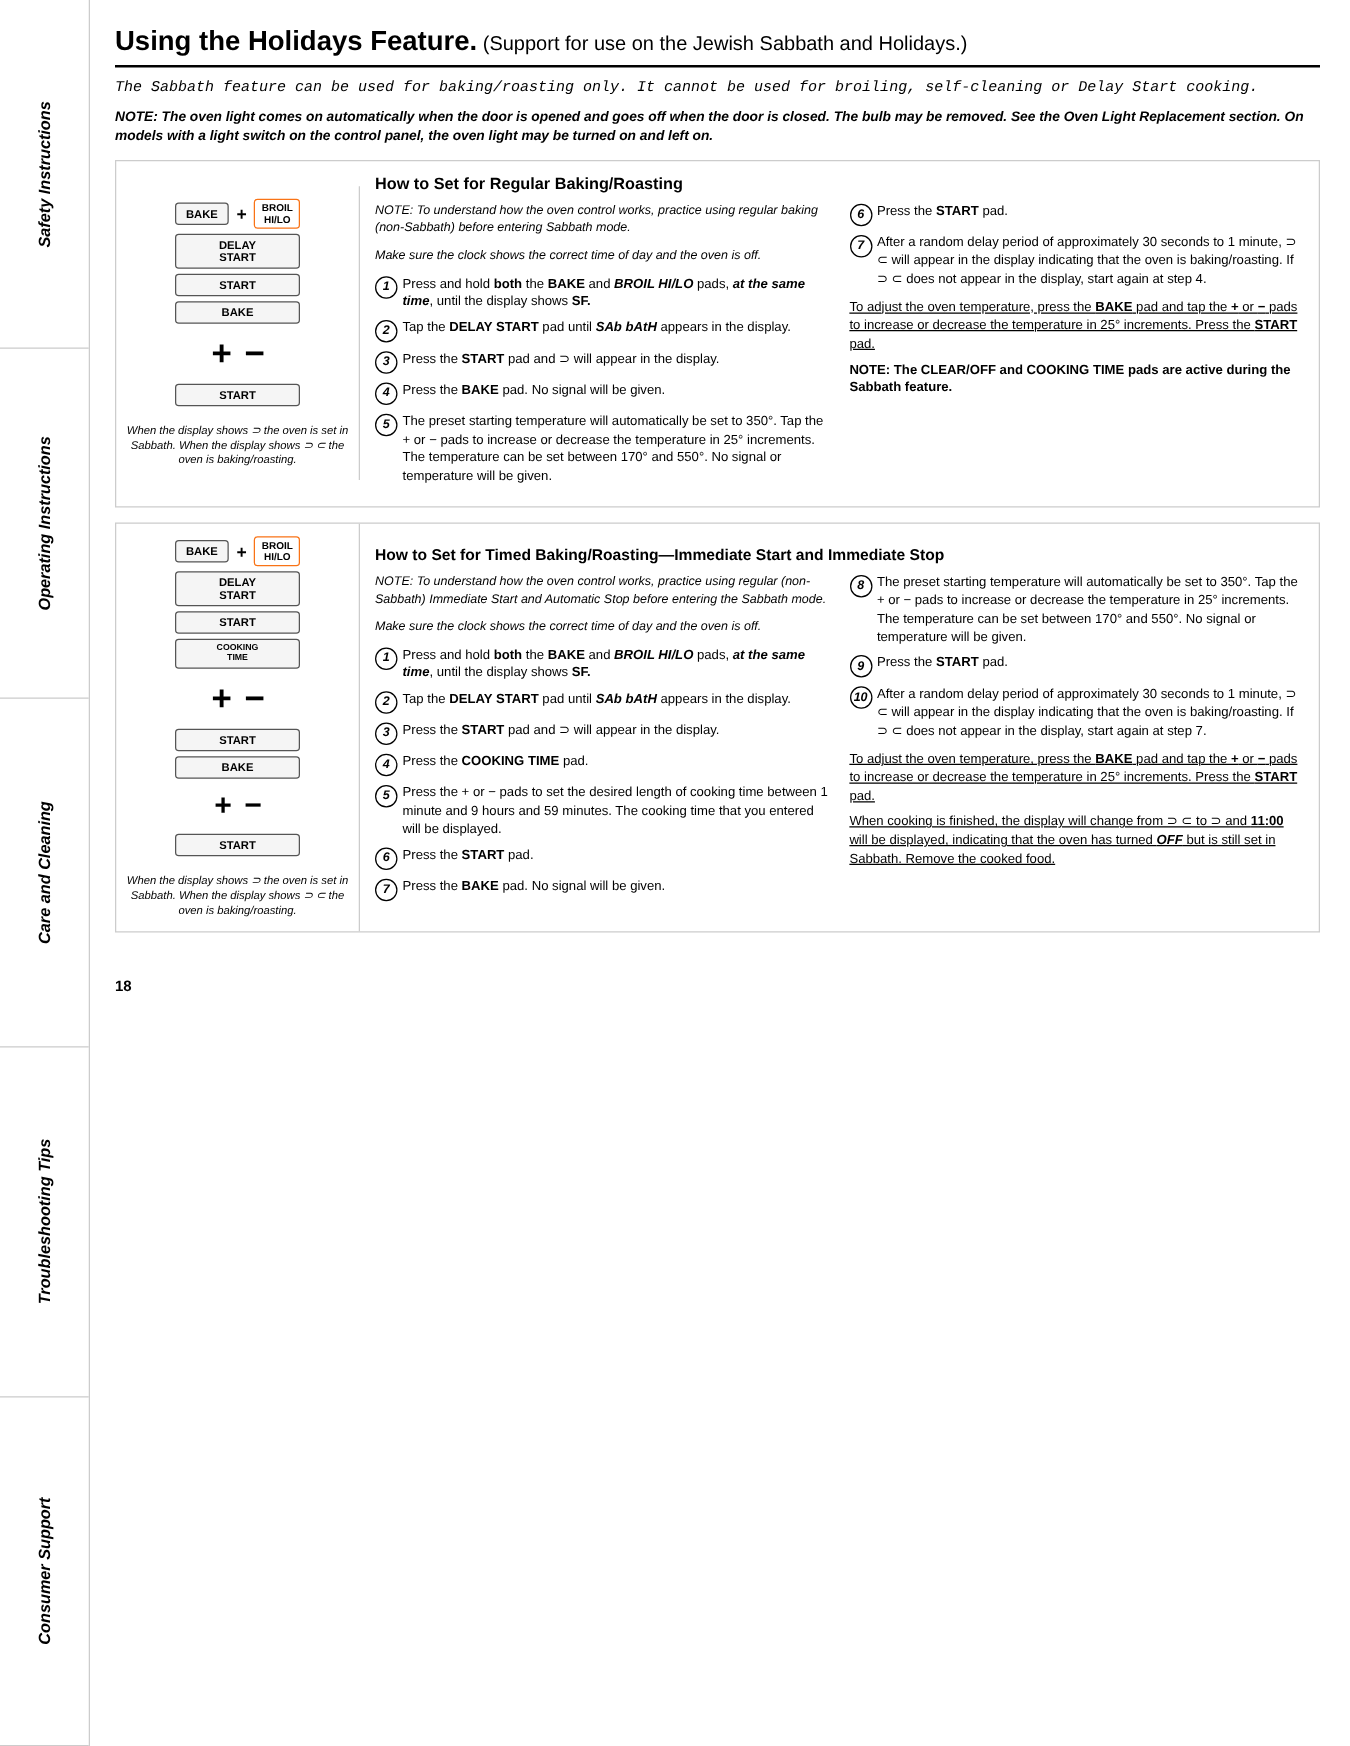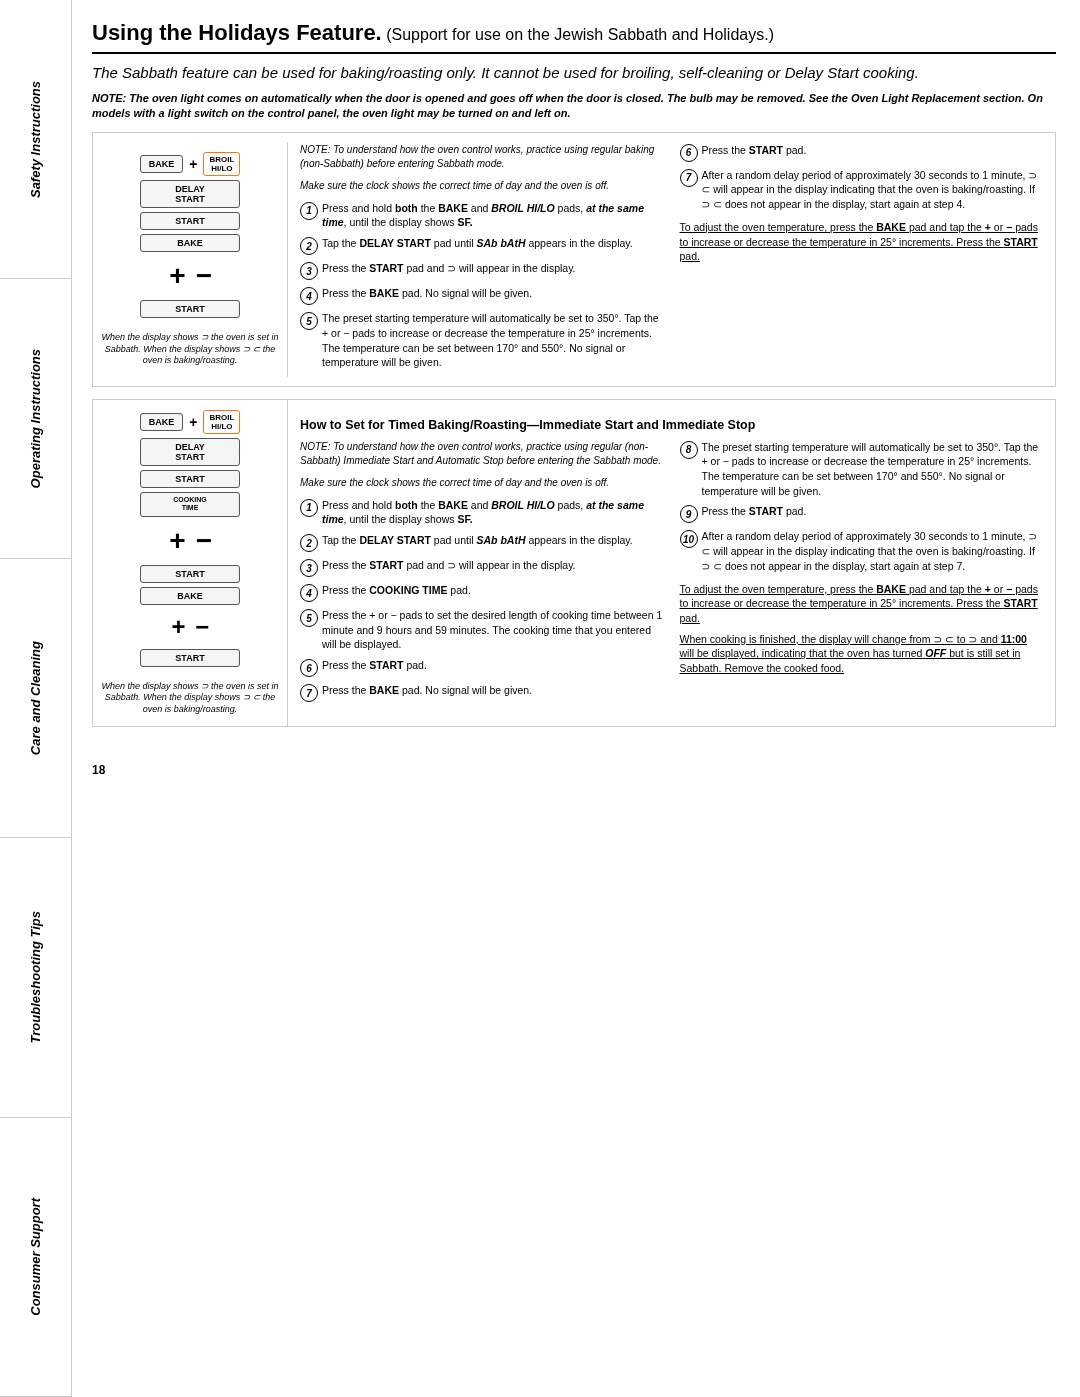--- a/index.html
+++ b/index.html
@@ -57,23 +57,24 @@
       padding-bottom: 6px;
     }
     .page-title span.normal {
       font-weight: normal;
       font-size: 16px;
     }
 
     
     .intro-italic {
       font-style: italic;
-      font-size: 15px;
-      margin-bottom: 8px;
-      line-height: 1.4;
+      font-size: 12px;
+      margin-bottom: 8px;
+      line-height: 1.4;
+      font-family: Liberation Mono, monospace;
     }
     .intro-bold-note {
       font-size: 11px;
       font-weight: bold;
       font-style: italic;
       line-height: 1.4;
       margin-bottom: 10px;
     }
 
     
@@ -299,20 +300,21 @@
         <div class="oven-plus-minus">
           <span>+</span>
           <span>−</span>
         </div>
         <div class="pad-button full">START</div>
       </div>
       <p class="caption-text">When the display shows ⊃ the oven is set in Sabbath. When the display shows ⊃ ⊂ the oven is baking/roasting.</p>
     </div>
 
     <div class="section-right">
+      <div class="section-heading">How to Set for Regular Baking/Roasting</div>
 
       <div class="two-col-steps">
         <div class="steps-col">
           <p class="note-text"><i>NOTE: To understand how the oven control works, practice using regular baking (non-Sabbath) before entering Sabbath mode.</i></p>
           <p class="make-sure"><i>Make sure the clock shows the correct time of day and the oven is off.</i></p>
           <ul class="steps-list">
             <li class="step-item">
               <div class="step-num">
                   <span class="step-num-italic">1</span>
                 </div>
@@ -353,20 +355,21 @@
               <span class="step-text">Press the <b>START</b> pad.</span>
             </li>
             <li class="step-item">
               <div class="step-num">
                   <span class="step-num-italic">7</span>
                 </div>
               <span class="step-text">After a random delay period of approximately 30 seconds to 1 minute, ⊃ ⊂ will appear in the display indicating that the oven is baking/roasting. If ⊃ ⊂ does not appear in the display, start again at step 4.</span>
             </li>
           </ul>
           <p class="adjust-note">To adjust the oven temperature, press the <b>BAKE</b> pad and tap the <b>+</b> or <b>−</b> pads to increase or decrease the temperature in 25° increments. Press the <b>START</b> pad.</p>
+          <p class="bold-note"><b>NOTE</b>: The <b>CLEAR/OFF</b> and <b>COOKING TIME</b> pads are active during the Sabbath feature.</p>
         </div>
       </div>
     </div>
   </div>
 
   <div class="section-box">
 
     <div class="section-left">
       <div class="oven-diagram">
         <div class="oven-top-row">

